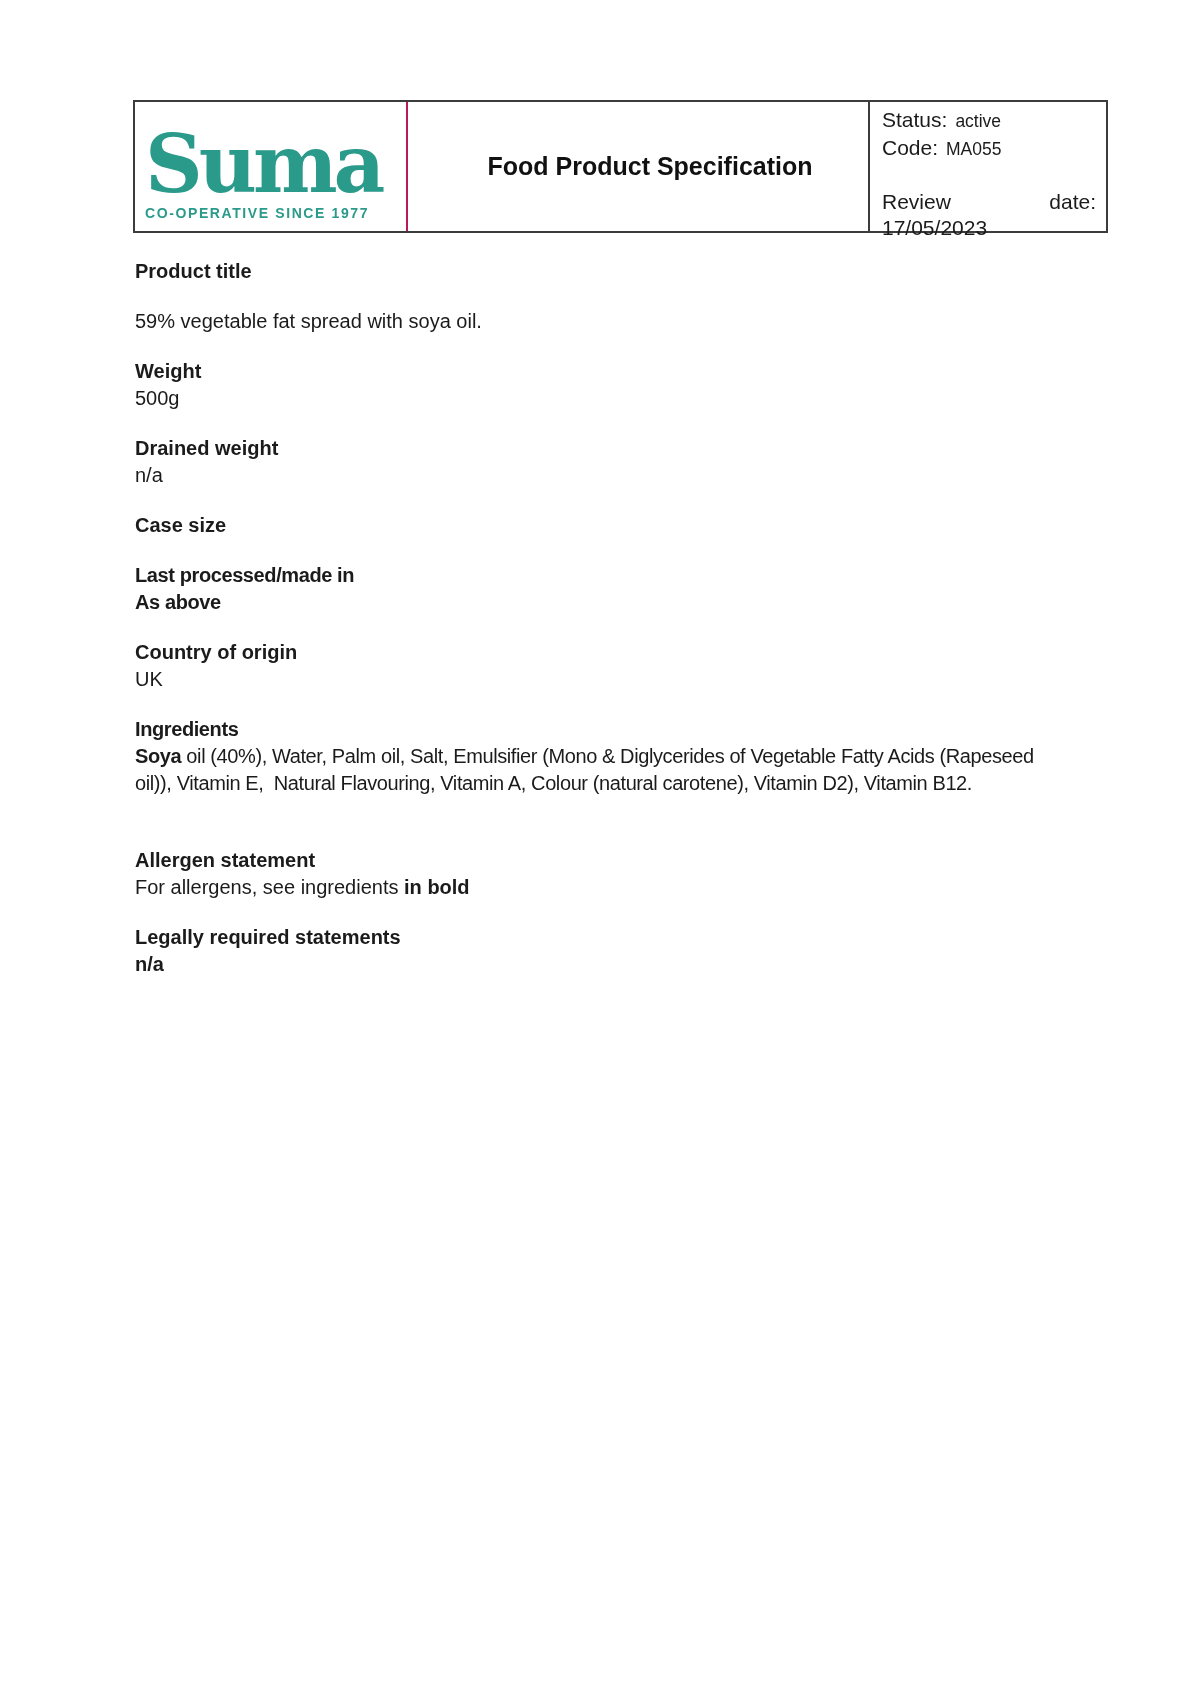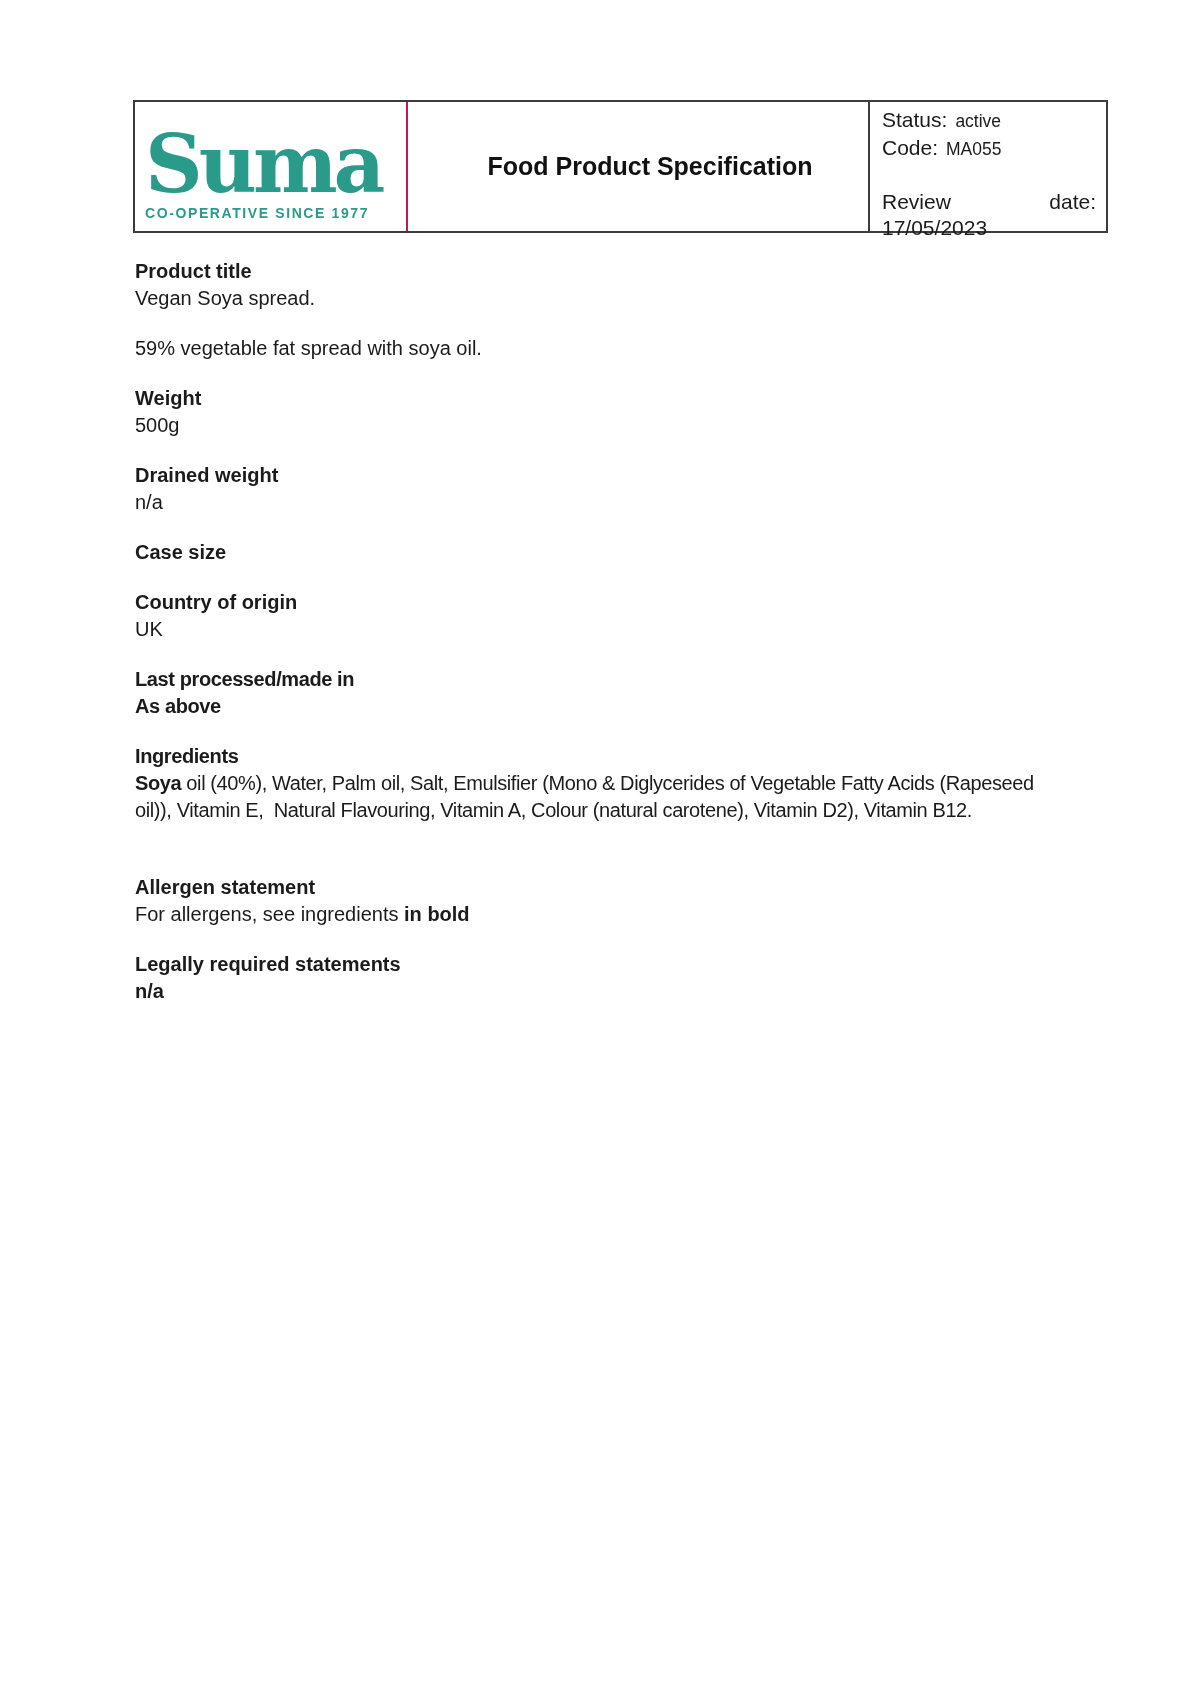--- a/index.html
+++ b/index.html
@@ -137,43 +137,42 @@
       <div class="status-line">
         <span class="lab">17/05/2023</span>
       </div>
     </div>
 
   </div>
 
   <div class="doc-body">
       <div class="section">
         <div class="sec-heading">Product title</div>
-        <div class="sec-value"><span>Vegan Soya spread.</span></div>
       </div>
       <div class="section">
         <div class="sec-value"><span>59% vegetable fat spread with soya oil.</span></div>
       </div>
       <div class="section">
         <div class="sec-heading">Weight</div>
         <div class="sec-value"><span>500g</span></div>
       </div>
       <div class="section">
         <div class="sec-heading">Drained weight</div>
         <div class="sec-value"><span>n/a</span></div>
       </div>
       <div class="section">
         <div class="sec-heading">Case size</div>
       </div>
+      <div class="section condensed">
+        <div class="sec-heading">Last processed/made in</div>
+        <div class="sec-value"><b>As above</b></div>
+      </div>
       <div class="section">
         <div class="sec-heading">Country of origin</div>
         <div class="sec-value"><span>UK</span></div>
-      </div>
-      <div class="section condensed">
-        <div class="sec-heading">Last processed/made in</div>
-        <div class="sec-value"><b>As above</b></div>
       </div>
       <div class="section condensed extra-gap">
         <div class="sec-heading">Ingredients</div>
         <div class="sec-value"><b>Soya</b><span> oil (40%), Water, Palm oil, Salt, Emulsifier (Mono &amp; Diglycerides of Vegetable Fatty Acids (Rapeseed oil)), Vitamin E,  Natural Flavouring, Vitamin A, Colour (natural carotene), Vitamin D2), Vitamin B12.</span></div>
       </div>
       <div class="section">
         <div class="sec-heading">Allergen statement</div>
         <div class="sec-value"><span>For allergens, see ingredients </span><b>in bold</b></div>
       </div>
       <div class="section">

